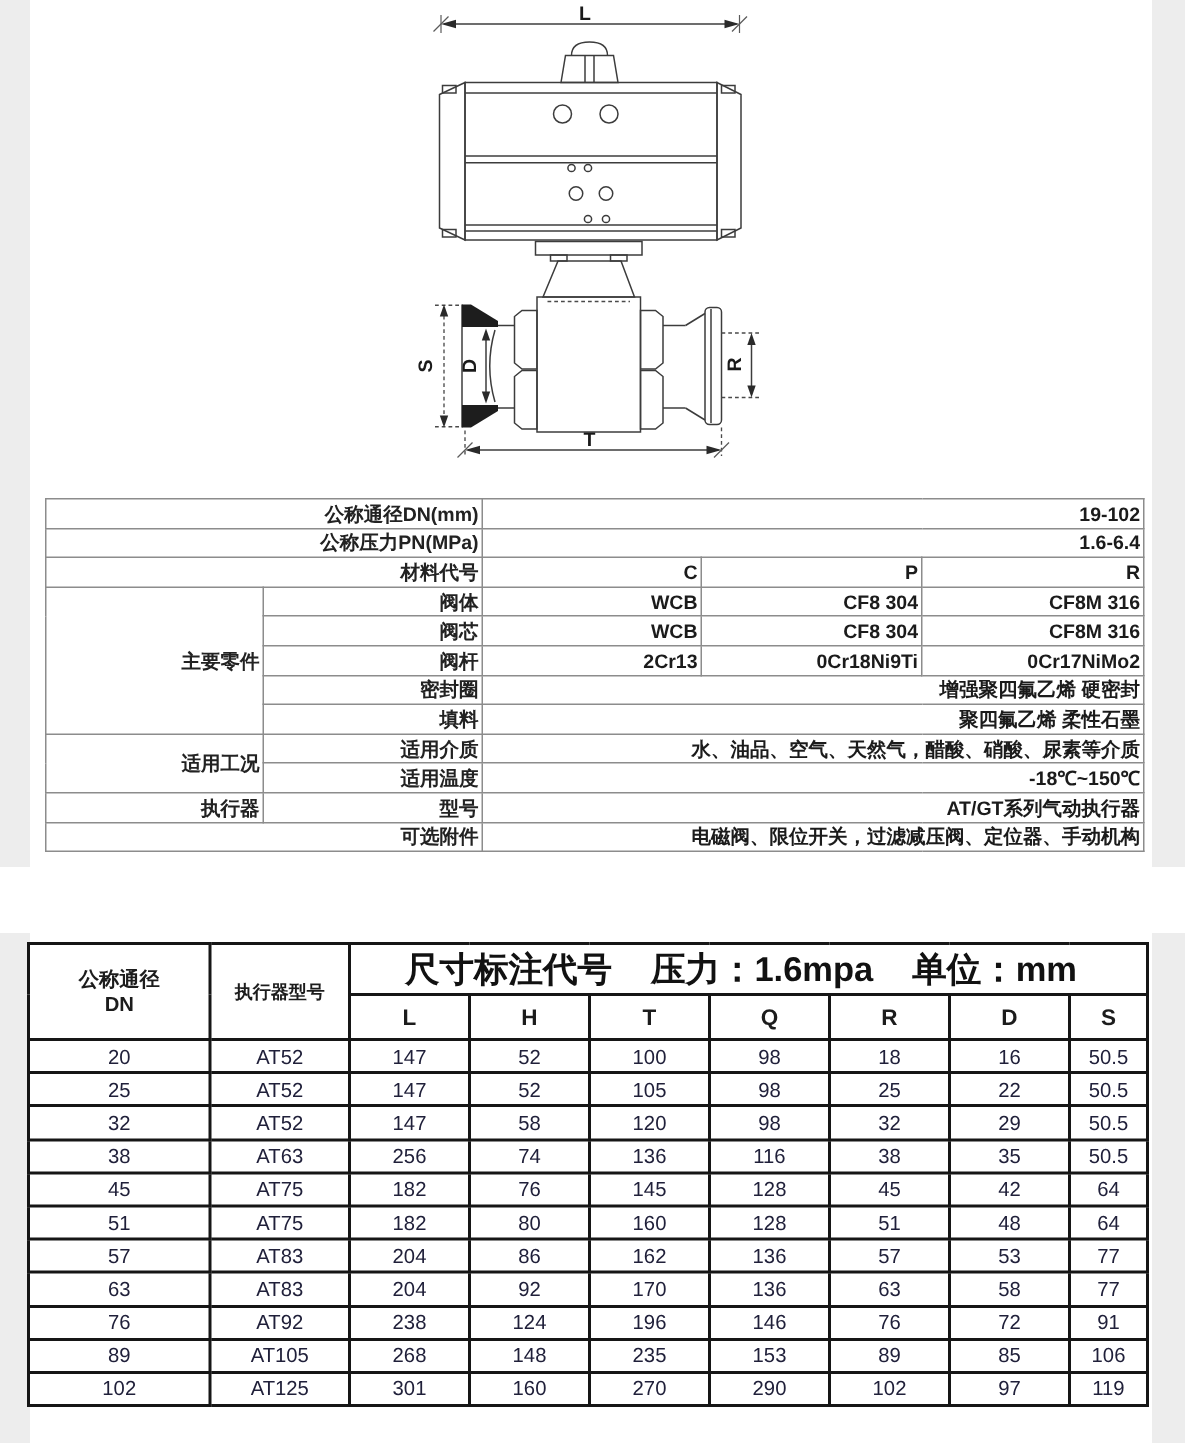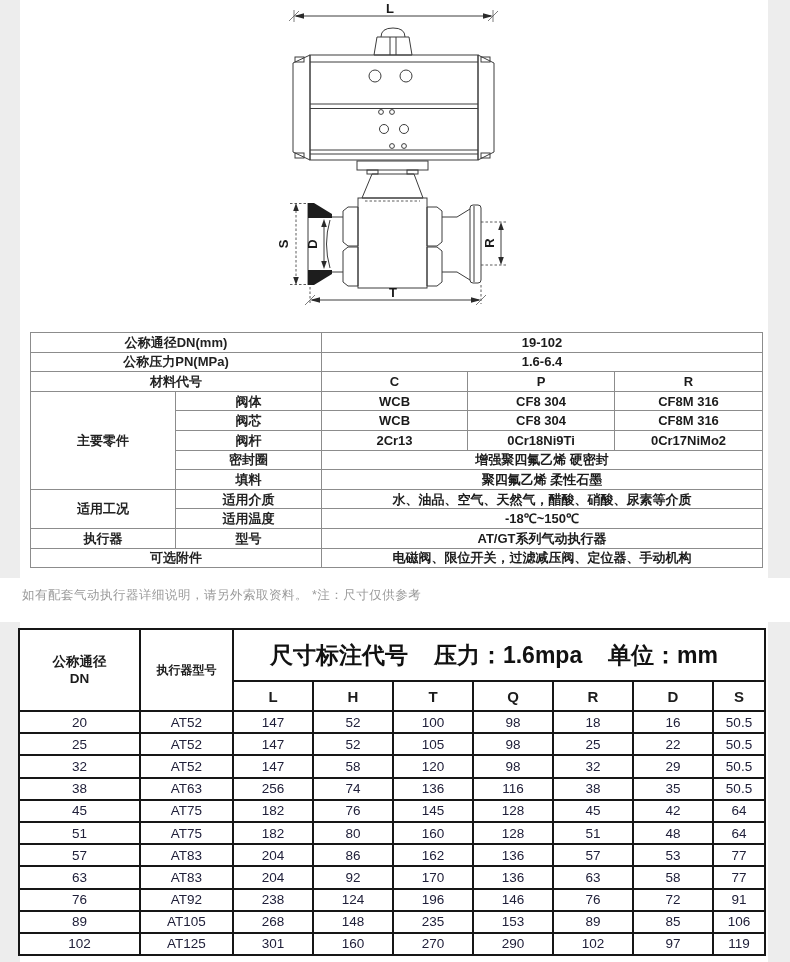--- a/index.html
+++ b/index.html
@@ -16,34 +16,34 @@
   #valve-svg .ln{stroke:#3c3c3c;stroke-width:1;fill:none;}
   #valve-svg .thin{stroke:#5a5a5a;stroke-width:0.8;fill:none;}
   #valve-svg .dash{stroke:#4a4a4a;stroke-width:0.9;fill:none;stroke-dasharray:2.5 2;}
   #valve-svg .filldark{fill:#1d1d1d;stroke:none;}
   #valve-svg .arrow{fill:#2a2a2a;stroke:none;}
   #valve-svg text{font-family:"Liberation Sans",sans-serif;font-size:13px;font-weight:bold;fill:#1a1a1a;}
 
   
   table.spec{position:absolute;left:30px;top:332px;width:732px;border-collapse:collapse;table-layout:fixed;}
   table.spec td{border:1px solid #8c8c8c;height:18.6px;line-height:15px;padding:0 2px;
-                text-align:center;vertical-align:middle;font-size:13px;color:#1b1b1b;overflow:hidden;white-space:nowrap;}
+                text-align:right;vertical-align:middle;font-size:13px;color:#1b1b1b;overflow:hidden;white-space:nowrap;}
   table.spec td.lbl{font-weight:bold;color:#222;}
   table.spec td.val{font-weight:bold;}
   table.spec td.valb{font-weight:bold;}
 
   
   .note{position:absolute;left:22px;top:587px;width:720px;font-size:12.5px;color:#9a9a9a;
         letter-spacing:0.5px;line-height:16px;}
 
   
   table.dims{position:absolute;left:18px;top:628px;width:746px;border-collapse:collapse;table-layout:fixed;}
   table.dims td,table.dims th{border:2px solid #161616;padding:0;text-align:center;vertical-align:middle;
                               color:#1c1c1c;overflow:hidden;}
-  table.dims .hdr-main{height:52px;}
+  table.dims .hdr-main{height:34px;}
   table.dims .hdr-sub{height:30px;font-size:15px;font-weight:600;}
   table.dims td.data{height:20.2px;font-size:13.5px;font-weight:500;color:#20203a;}
   .dn-hdr{font-size:13.5px;font-weight:600;line-height:17px;}
   .span-hdr{display:flex;justify-content:space-between;align-items:center;
             padding:0 46px 0 36px;font-size:23px;font-weight:600;color:#111;}
   .model-hdr{font-size:12px;font-weight:600;}
 </style>
 </head>
 <body>
 
@@ -210,21 +210,20 @@
       <td class="lbl">型号</td>
       <td colspan="3" class="valb">AT/GT系列气动执行器</td>
     </tr>
     <tr>
       <td colspan="2" class="lbl">可选附件</td>
       <td colspan="3" class="valb">电磁阀、限位开关，过滤减压阀、定位器、手动机构</td>
     </tr>
   </tbody>
     </table>
 
-  <div class="note">如有配套气动执行器详细说明，请另外索取资料。 *注：尺寸仅供参考</div>
 
   <table class="dims">
     <colgroup>
       <col style="width:121px">
         <col style="width:93px">
         <col style="width:80px">
         <col style="width:80px">
       <col style="width:80px">
         <col style="width:80px">
         <col style="width:80px">

